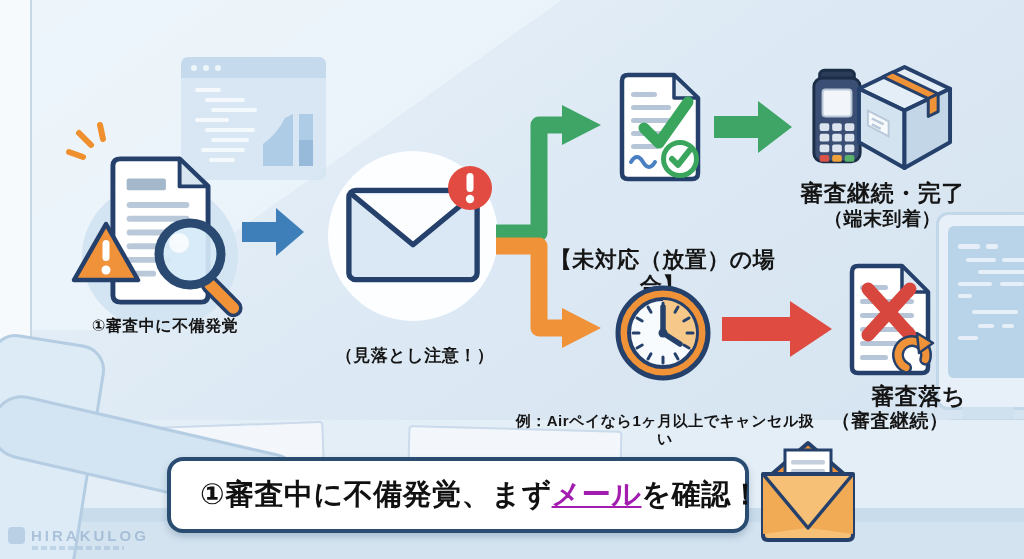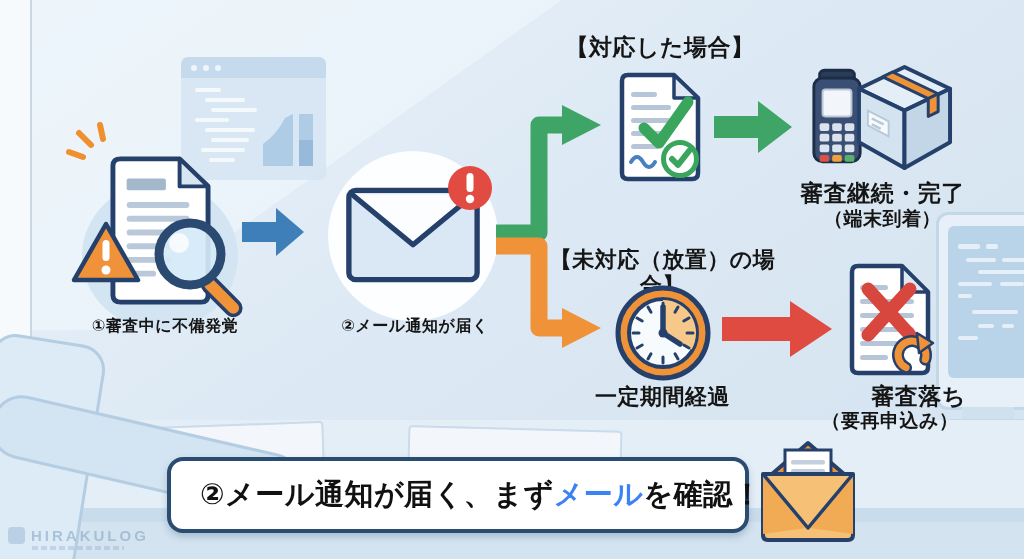--- a/index.html
+++ b/index.html
@@ -35,21 +35,21 @@
   .paper-ghost{background:rgba(255,255,255,.55);border:2px solid rgba(170,195,220,.55);border-radius:4px;}
   .chair-back{left:-25px;top:338px;width:110px;height:230px;background:#dcebf6;border:3px solid #b5cde2;border-radius:26px;transform:rotate(9deg);}
   .chair-arm{left:-12px;top:424px;width:310px;height:58px;background:#d3e4f2;border:3px solid #b5cde2;border-radius:30px;transform:rotate(13deg);}
   
   .step1-circle{left:82px;top:182px;width:156px;height:148px;border-radius:50%;background:#d3e4f2;}
   .step2-circle{left:328px;top:151px;width:170px;height:170px;border-radius:50%;background:#fdfeff;}
   
   .banner{left:167px;top:457px;width:582px;height:76px;background:#ffffff;border:4px solid #2a4c71;border-radius:16px;
     display:flex;align-items:center;padding-left:16px;box-sizing:border-box;box-shadow:0 4px 7px rgba(90,120,150,.35);z-index:5;}
   .banner-text{font-size:29px;font-weight:900;color:#111;margin-left:13px;letter-spacing:.5px;white-space:nowrap;}
-  .hl-orange{color:#3b82f6;}
+  .hl-orange{color:#a21caf;text-decoration:underline;}
   .watermark{left:8px;top:527px;display:flex;align-items:center;opacity:.65;z-index:6;}
   .wm-logo{width:17px;height:17px;border-radius:4px;background:rgba(125,158,196,.55);}
   .wm-text{margin-left:6px;font-size:15px;font-weight:800;letter-spacing:3px;color:rgba(120,152,190,.75);}
   .wm-sub{position:absolute;left:24px;top:19px;width:92px;height:4px;
     background:repeating-linear-gradient(90deg,rgba(125,158,196,.45) 0 6px,transparent 6px 9px);}
 </style>
 </head>
 <body>
 
 <div id="stage">
@@ -160,30 +160,29 @@
     <rect x="4" y="4" width="132" height="92" rx="7" fill="#d9e8f4" stroke="#24406b" stroke-width="5.5"></rect>
     <polygon points="8,8 132,8 70,60" fill="#fcfdfe"></polygon>
     <path d="M7 8 L70 60 L133 8" fill="none" stroke="#24406b" stroke-width="5.5" stroke-linecap="round" stroke-linejoin="round"></path>
   </svg>
   <svg class="abs" style="left:446px;top:164px;" width="48" height="48" viewBox="0 0 48 48">
     <circle cx="24" cy="24" r="22" fill="#e24b41"></circle>
     <rect x="20.5" y="9" width="7" height="19" rx="3.5" fill="#ffffff"></rect>
     <circle cx="24" cy="35" r="4.2" fill="#ffffff"></circle>
   </svg>
 
-  <div class="lbl lbl-main" style="left:310px;top:317px;width:210px;">②メール通知が届く</div>
+  <div class="lbl lbl-sub" style="left:310px;top:346px;width:210px;">（見落とし注意！）</div>
 
   <svg class="abs" style="left:490px;top:95px;" width="130" height="270" viewBox="0 0 130 270">
     <path d="M6 138 H49 V30 H74" fill="none" stroke="#3fa567" stroke-width="17" stroke-linejoin="round"></path>
     <polygon points="72,10 111,30 72,50" fill="#3fa567"></polygon>
     <path d="M6 151 H49 V233 H74" fill="none" stroke="#f09238" stroke-width="17" stroke-linejoin="round"></path>
     <polygon points="72,213 111,233 72,253" fill="#f09238"></polygon>
   </svg>
 
-  <div class="lbl lbl-head" style="left:555px;top:34px;width:210px;">【対応した場合】</div>
 
   <svg class="abs" style="left:616px;top:72px;" width="88" height="110" viewBox="0 0 88 110">
     <path d="M12 3 H58 L82 26 V101 Q82 107 76 107 H12 Q6 107 6 101 V9 Q6 3 12 3 Z" fill="#ffffff" stroke="#24406b" stroke-width="4.5" stroke-linejoin="round"></path>
     <path d="M58 3 V26 H82 Z" fill="#dfe9f3" stroke="#24406b" stroke-width="3.5" stroke-linejoin="round"></path>
     <g fill="#b6c6d8">
       <rect x="15" y="20" width="26" height="5" rx="2.5"></rect>
         <rect x="15" y="33" width="40" height="5" rx="2.5"></rect>
       <rect x="15" y="46" width="40" height="5" rx="2.5"></rect>
         <rect x="15" y="59" width="40" height="5" rx="2.5"></rect>
       <rect x="15" y="72" width="28" height="5" rx="2.5"></rect>
@@ -250,21 +249,21 @@
       <line x1="50" y1="20" x2="50" y2="26" transform="rotate(240 50 50)"></line>
       <line x1="50" y1="20" x2="50" y2="26" transform="rotate(270 50 50)"></line>
       <line x1="50" y1="20" x2="50" y2="26" transform="rotate(300 50 50)"></line>
       <line x1="50" y1="20" x2="50" y2="26" transform="rotate(330 50 50)"></line>
     </g>
     <line x1="50" y1="50" x2="50" y2="24" stroke="#24406b" stroke-width="5.5" stroke-linecap="round"></line>
     <line x1="50" y1="50" x2="67" y2="61" stroke="#24406b" stroke-width="5.5" stroke-linecap="round"></line>
     <circle cx="50" cy="50" r="4.5" fill="#24406b"></circle>
   </svg>
 
-  <div class="lbl lbl-result" style="left:570px;top:384px;width:185px;font-size:22px;">一定期間経過</div>
+  <div class="lbl lbl-note" style="left:515px;top:412px;width:300px;">例：Airペイなら1ヶ月以上でキャンセル扱い</div>
 
   <svg class="abs" style="left:722px;top:299px;" width="112" height="60" viewBox="0 0 112 60">
     <polygon points="0,18 68,18 68,2 110,30 68,58 68,42 0,42" fill="#df4b41"></polygon>
   </svg>
 
   <svg class="abs" style="left:846px;top:263px;" width="90" height="116" viewBox="0 0 90 116">
     <path d="M12 3 H56 L82 29 V104 Q82 110 76 110 H12 Q6 110 6 104 V9 Q6 3 12 3 Z" fill="#ffffff" stroke="#24406b" stroke-width="4.5" stroke-linejoin="round"></path>
     <path d="M56 3 V29 H82 Z" fill="#dfe9f3" stroke="#24406b" stroke-width="3.5" stroke-linejoin="round"></path>
     <g fill="#b6c6d8">
       <rect x="14" y="22" width="28" height="5" rx="2.5"></rect>
@@ -279,30 +278,30 @@
       <line x1="64" y1="26" x2="22" y2="72"></line>
     </g>
     <g transform="translate(66,92)">
       <circle r="14" fill="none" stroke="#24406b" stroke-width="12" stroke-dasharray="64 24" stroke-linecap="round" transform="rotate(115)"></circle>
       <circle r="14" fill="none" stroke="#ef9238" stroke-width="7" stroke-dasharray="64 24" stroke-linecap="round" transform="rotate(115)"></circle>
       <polygon points="5,-22 21,-12 7,-2" fill="#ef9238" stroke="#24406b" stroke-width="2.5" stroke-linejoin="round"></polygon>
     </g>
   </svg>
 
   <div class="lbl lbl-result" style="left:856px;top:383px;width:125px;">審査落ち</div>
-  <div class="lbl lbl-result-sub" style="left:810px;top:410px;width:160px;">（要再申込み）</div>
+  <div class="lbl lbl-result-sub" style="left:810px;top:410px;width:160px;">（審査継続）</div>
 
   <div class="abs banner">
     <svg width="62" height="50" viewBox="0 0 72 52">
       <path d="M3 26 Q20 5 36 5 Q52 5 69 26 Q52 47 36 47 Q20 47 3 26 Z" fill="#f4f9fd" stroke="#24406b" stroke-width="4.5" stroke-linejoin="round"></path>
       <circle cx="36" cy="26" r="14.5" fill="#a9cdec" stroke="#24406b" stroke-width="4"></circle>
       <circle cx="36" cy="26" r="8" fill="#2e5a86"></circle>
       <circle cx="31" cy="20" r="4" fill="#ffffff"></circle>
     </svg>
-    <div class="banner-text"><span>②メール通知が届く、まず</span><span class="hl-orange">メール</span><span>を確認！</span></div>
+    <div class="banner-text"><span>①審査中に不備発覚、まず</span><span class="hl-orange">メール</span><span>を確認！</span></div>
   </div>
 
   <svg class="abs" style="left:758px;top:438px;z-index:6;" width="100" height="106" viewBox="0 0 100 106">
     <polygon points="14,36 50,5 86,36 50,62" fill="#f09238" stroke="#24406b" stroke-width="4" stroke-linejoin="round"></polygon>
     <rect x="27" y="12" width="46" height="60" fill="#ffffff" stroke="#24406b" stroke-width="3"></rect>
     <g fill="#c3cfdd">
       <rect x="33" y="22" width="34" height="4.5" rx="2"></rect>
         <rect x="33" y="31" width="34" height="4.5" rx="2"></rect>
       <rect x="33" y="40" width="34" height="4.5" rx="2"></rect>
         <rect x="33" y="49" width="22" height="4.5" rx="2"></rect>

